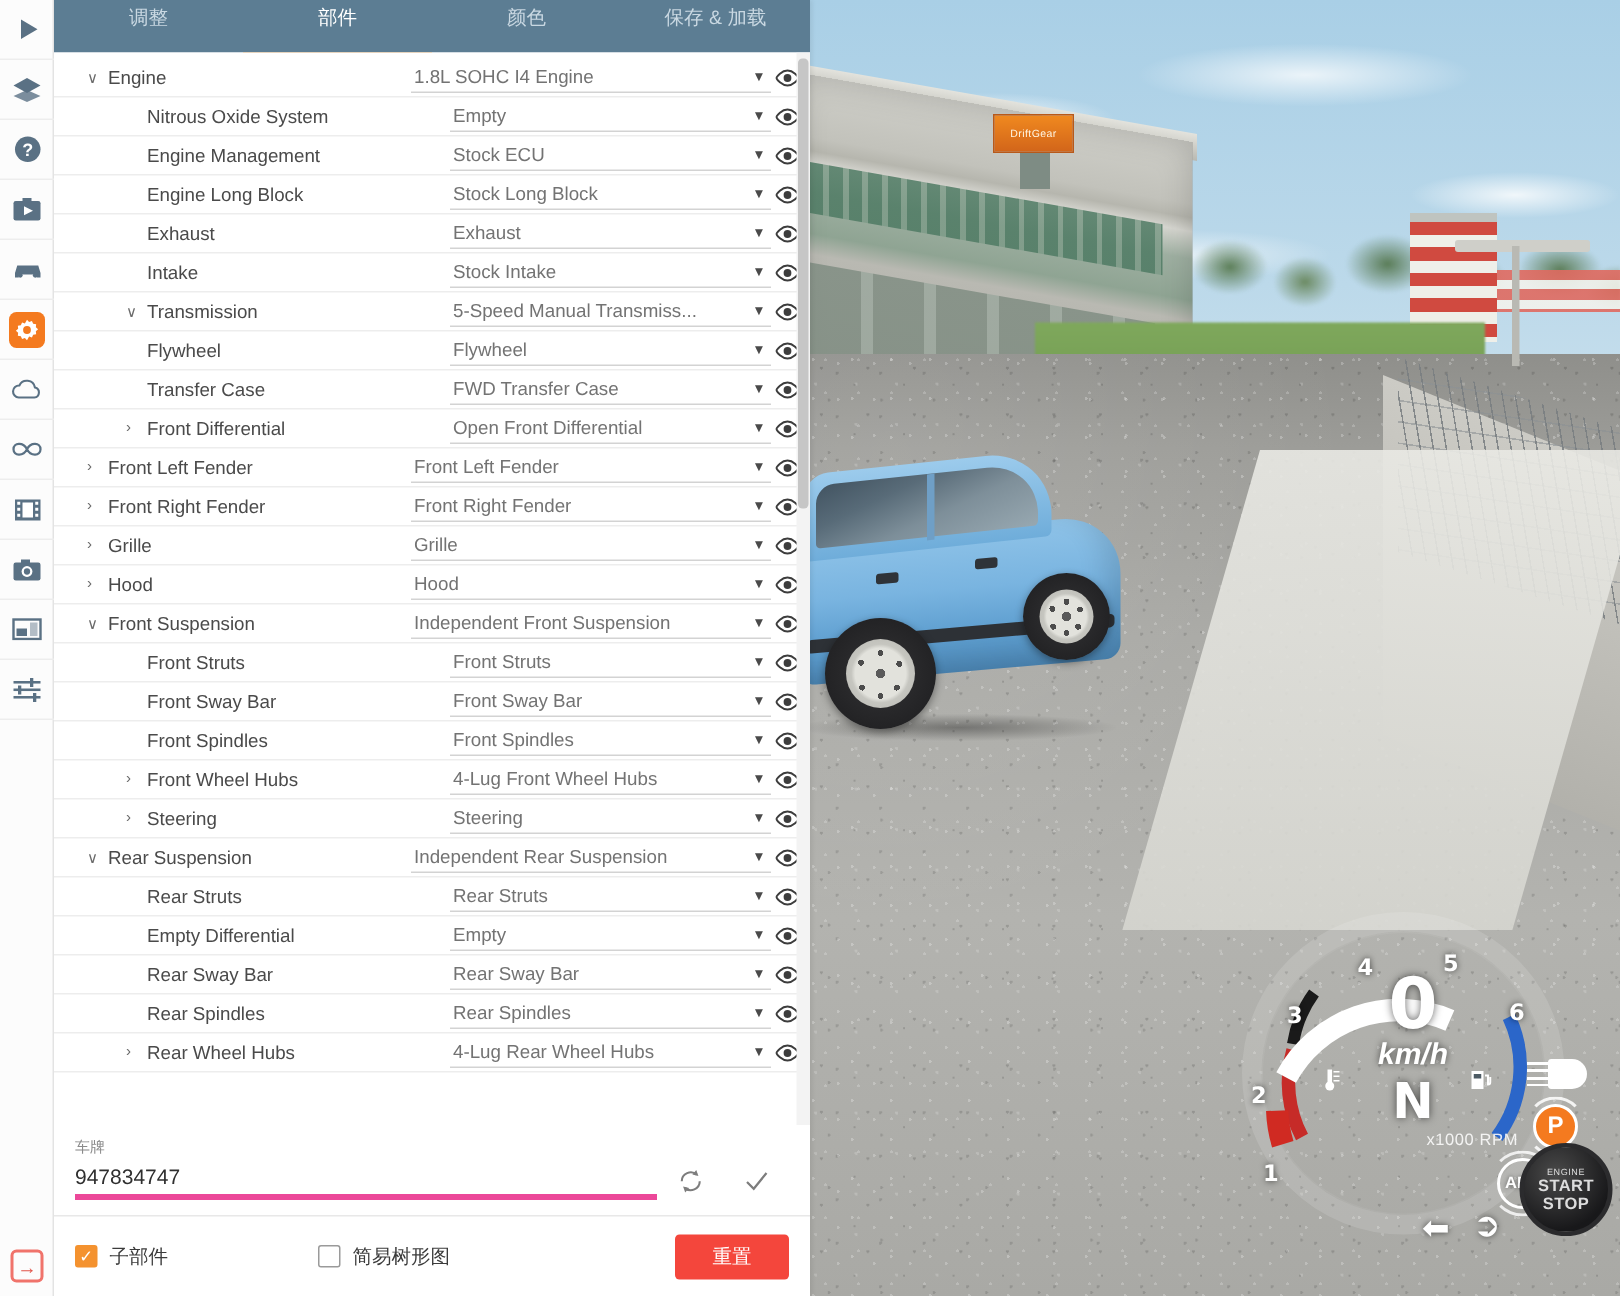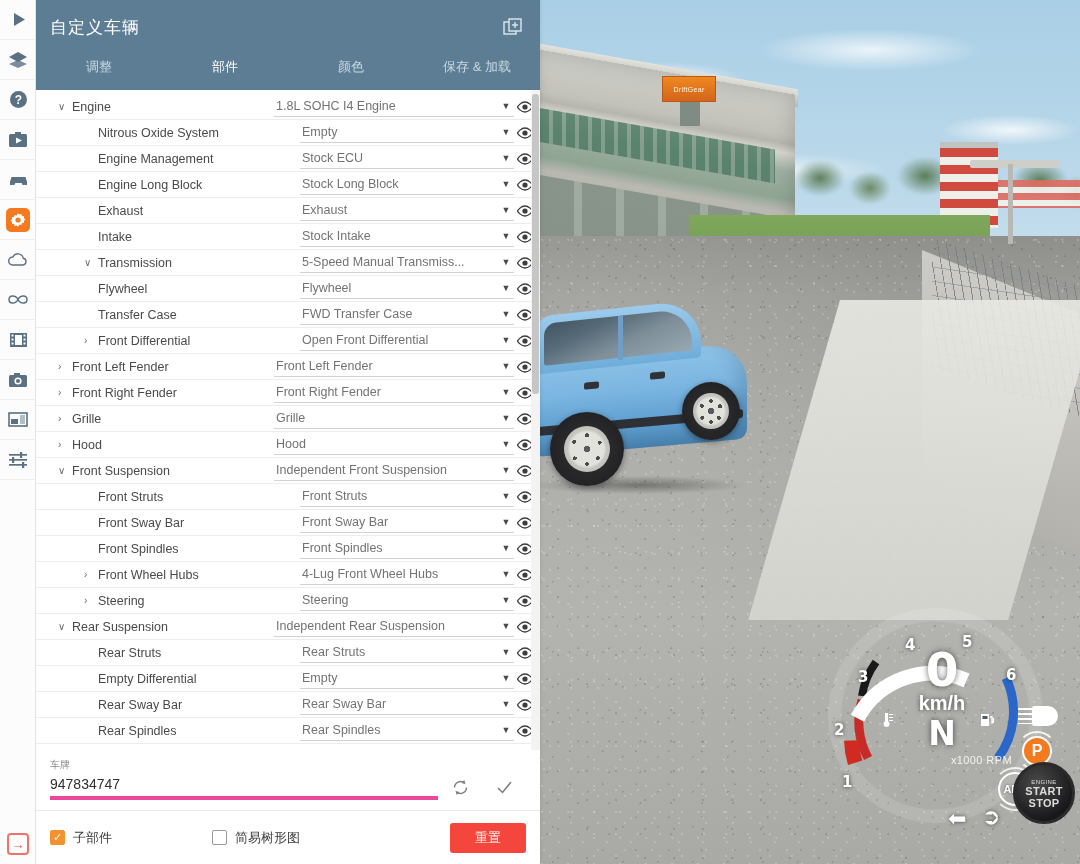--- a/index.html
+++ b/index.html
@@ -212,21 +212,21 @@
   .tick-label {
     position: absolute; color: #ffffff; font-size: 15px; font-weight: bold;
     text-shadow: 0 0 4px rgba(0,0,0,.65); font-family: "DejaVu Sans", sans-serif;
   }
   .arc-svg { position: absolute; left: 8px; top: 8px; width: 215px; height: 215px; }
   .gauge-center { position: absolute; left: 52px; top: 48px; width: 140px; height: 136px; text-align: center; }
   .speed-num {
     font-size: 47px; font-weight: bold; color: #ffffff; line-height: 44px;
     text-shadow: 0 0 6px rgba(0,0,0,.6); font-family: "DejaVu Sans", sans-serif;
   }
-  .speed-unit { font-size: 20px; font-weight: bold; color:#fff; text-shadow: 0 0 5px rgba(0,0,0,.6); }
+  .speed-unit { font-size: 20px; font-weight: bold; color:#fff; text-shadow: 0 0 5px rgba(0,0,0,.6); font-style: italic; }
   .gear-num {
     font-size: 33px; font-weight: bold; color: #ffffff; line-height: 34px; margin-top: 2px;
     text-shadow: 0 0 6px rgba(0,0,0,.6); font-family: "DejaVu Sans", sans-serif;
   }
   .rpm-label { font-size: 11px; color: rgba(255,255,255,.85); margin-top: 3px; letter-spacing: .4px; text-align: right; }
   .mini-icon { position: absolute; color: #fff; font-size: 14px; text-shadow: 0 0 4px rgba(0,0,0,.6); }
   .ind { position: absolute; display: flex; align-items: center; justify-content: center; }
   .ind-abs {
     left: 178px; top: 172px; width: 34px; height: 34px; border-radius: 50%;
     border: 2px solid #fff; color: #fff; font-size: 11px; font-weight: bold;
@@ -573,31 +573,20 @@
           <rect x="14" y="10" width="2.2" height="6" fill="#5a7184"></rect>
         </svg>
     </div>
     <div class="rail-bottom">
       <span class="chip2">→</span>
     </div>
   </div>
 
   <div class="panel">
 
-    <div class="panel-header">
-      <div class="panel-title">自定义车辆</div>
-      <div class="header-icon">
-        <svg width="20" height="20" viewBox="0 0 20 20">
-          <rect x="1" y="4" width="12" height="12" fill="none" stroke="#dfe9ef" stroke-width="1.4"></rect>
-          <rect x="6" y="1" width="12" height="12" fill="#5c7d93" stroke="#dfe9ef" stroke-width="1.4"></rect>
-          <line x1="12" y1="4" x2="12" y2="10" stroke="#dfe9ef" stroke-width="1.4"></line>
-          <line x1="9" y1="7" x2="15" y2="7" stroke="#dfe9ef" stroke-width="1.4"></line>
-        </svg>
-      </div>
-    </div>
 
     <div class="tabbar">
       <div class="tab">调整</div>
       <div class="tab active">部件</div>
       <div class="tab">颜色</div>
       <div class="tab">保存 &amp; 加载</div>
     </div>
 
     <div class="tree-wrap">
       <div class="tree" id="tree">

